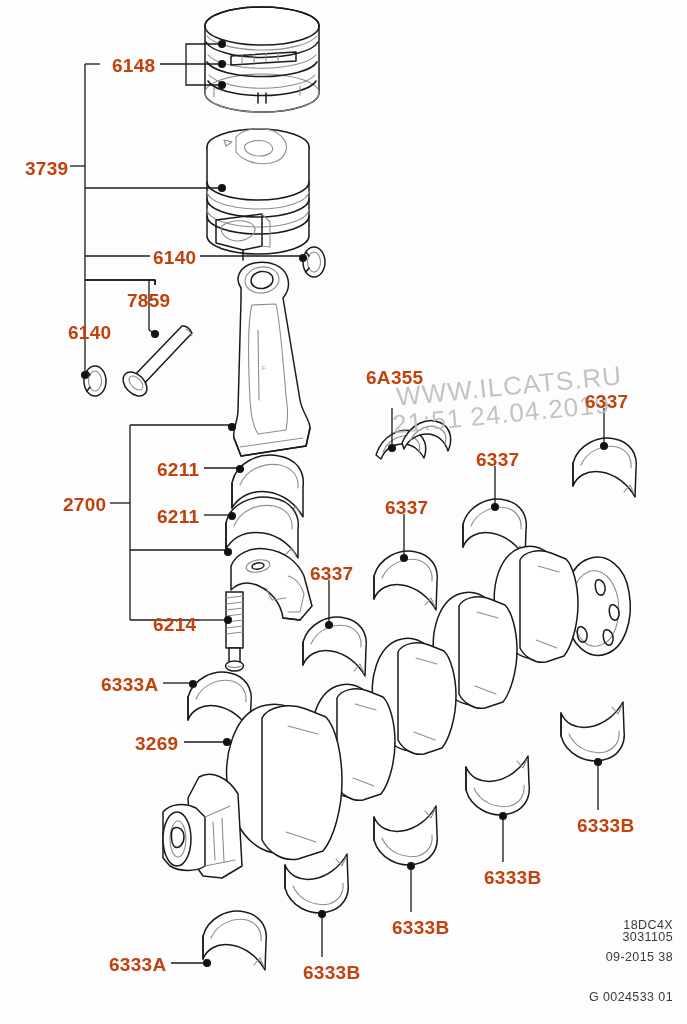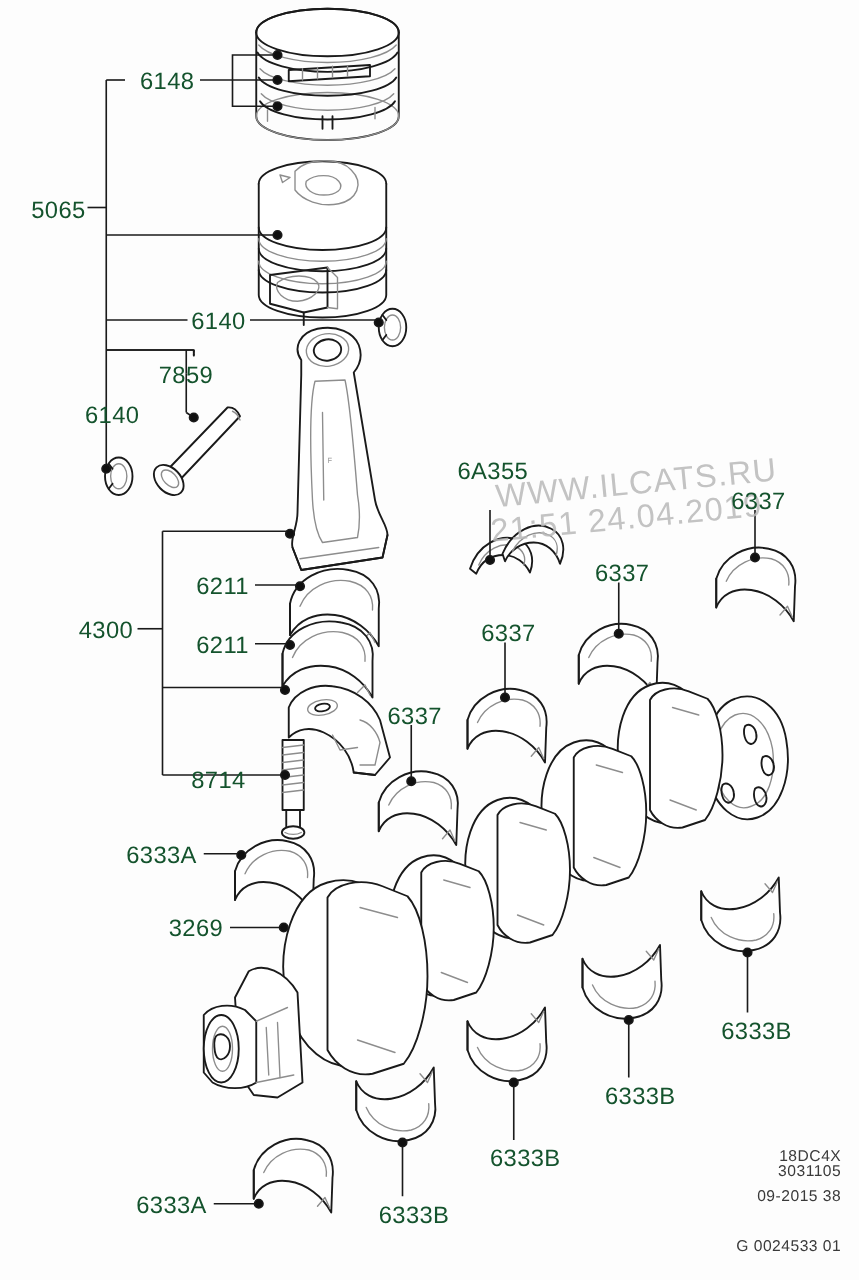--- a/index.html
+++ b/index.html
@@ -5,21 +5,21 @@
 <style>
   html,body{margin:0;padding:0;background:#ffffff;}
   body{
     width:687px;height:1024px;position:relative;overflow:hidden;
     font-family:"Liberation Sans","DejaVu Sans",sans-serif;
     background:#fdfdfd;
   }
   #diagram-root{position:absolute;inset:0;}
   svg#art{position:absolute;left:0;top:0;width:687px;height:1024px;}
   .lbl{
-    position:absolute;color:#14532d;font-weight:normal;font-size:19px;
+    position:absolute;color:#c2410c;font-weight:bold;font-size:19px;
     letter-spacing:.3px;white-space:nowrap;line-height:1;
     font-family:"Liberation Sans","DejaVu Sans",sans-serif;
   }
   .corner{
     position:absolute;right:14px;color:#3a3a3a;
     font-size:12.5px;font-family:"Liberation Sans","DejaVu Sans",sans-serif;
     letter-spacing:.4px;white-space:nowrap;
   }
   .wm{
     position:absolute;color:#b9b9b9;font-weight:500;white-space:nowrap;
@@ -399,28 +399,28 @@
 
       <path d="M322 957 L322 915"></path>
       <circle class="dot" cx="322" cy="914" r="3.4"></circle>
     </g>
   </svg>
 
   <div class="wm wm1">WWW.ILCATS.RU</div>
   <div class="wm wm2">21:51 24.04.2019</div>
 
   <div class="lbl" style="left:112px;top:56px">6148</div>
-  <div class="lbl" style="left:25px;top:159px">5065</div>
+  <div class="lbl" style="left:25px;top:159px">3739</div>
   <div class="lbl" style="left:153px;top:248px">6140</div>
   <div class="lbl" style="left:127px;top:291px">7859</div>
   <div class="lbl" style="left:68px;top:323px">6140</div>
-  <div class="lbl" style="left:63px;top:495px">4300</div>
+  <div class="lbl" style="left:63px;top:495px">2700</div>
   <div class="lbl" style="left:157px;top:460px">6211</div>
   <div class="lbl" style="left:157px;top:507px">6211</div>
-  <div class="lbl" style="left:153px;top:615px">8714</div>
+  <div class="lbl" style="left:153px;top:615px">6214</div>
   <div class="lbl" style="left:310px;top:564px">6337</div>
   <div class="lbl" style="left:366px;top:368px">6A355</div>
   <div class="lbl" style="left:385px;top:498px">6337</div>
   <div class="lbl" style="left:476px;top:450px">6337</div>
   <div class="lbl" style="left:585px;top:392px">6337</div>
   <div class="lbl" style="left:101px;top:675px">6333A</div>
   <div class="lbl" style="left:135px;top:734px">3269</div>
   <div class="lbl" style="left:577px;top:816px">6333B</div>
   <div class="lbl" style="left:484px;top:868px">6333B</div>
   <div class="lbl" style="left:392px;top:918px">6333B</div>

